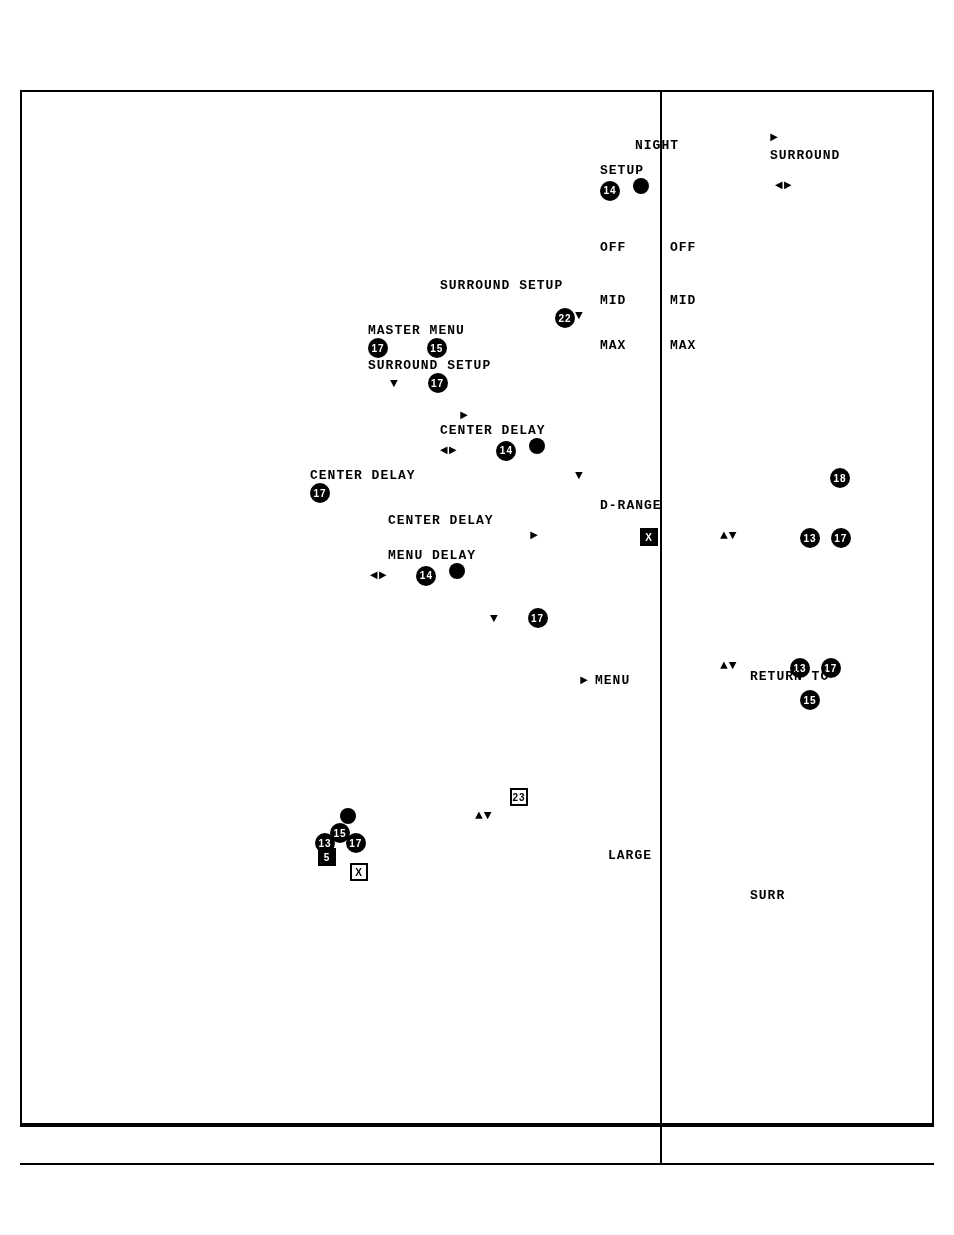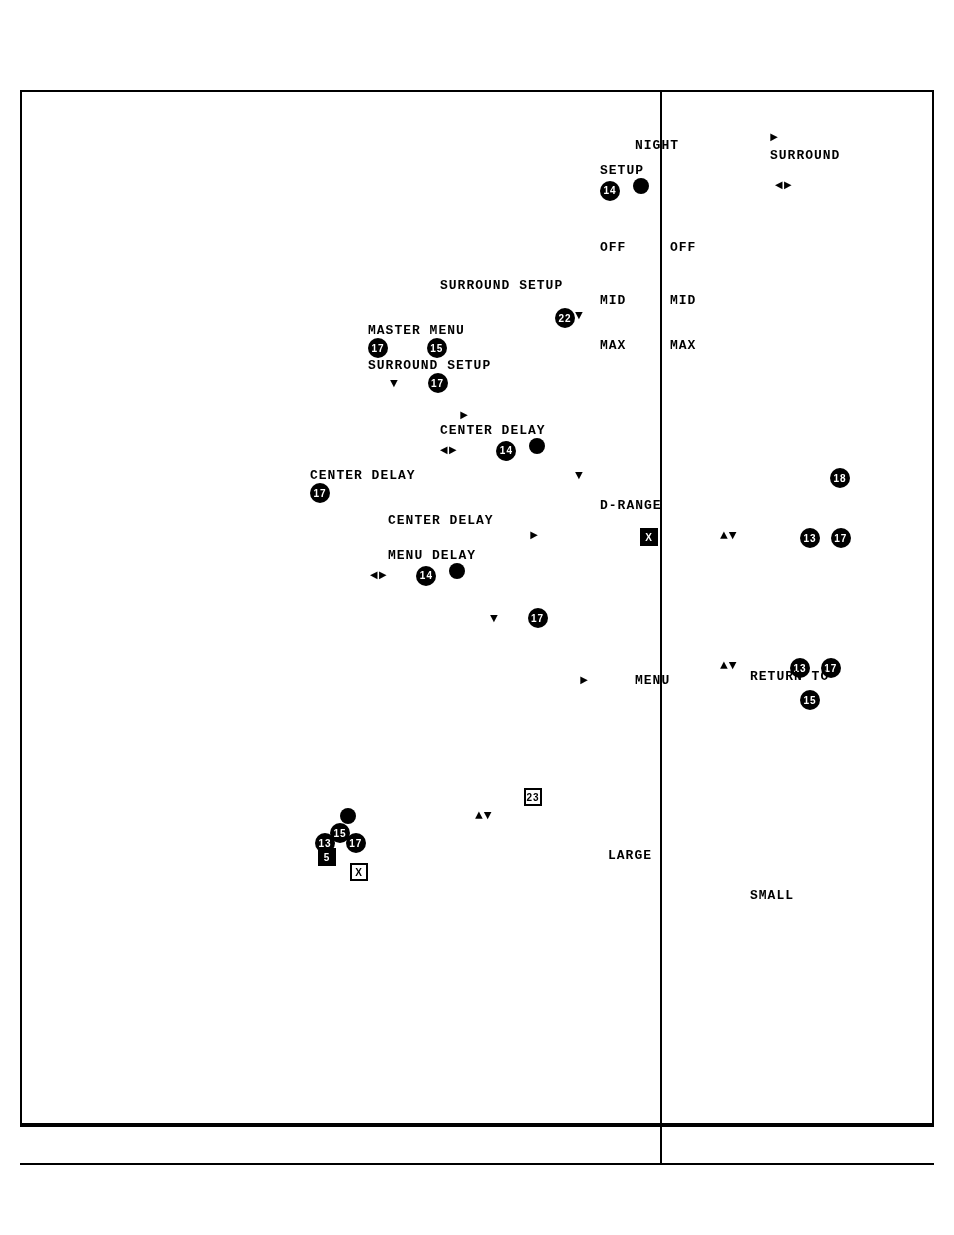--- a/index.html
+++ b/index.html
@@ -239,32 +239,32 @@
   <span>▲▼</span>
 </div>
 <div class="text-item" style="top:658px; left:790px;">
   <span class="circle-num">13</span>
   <span class="circle-num" style="margin-left:2px;">17</span>
 </div>
 
 <div class="text-item" style="top:673px; left:580px;">
   <span>►</span>
 </div>
-<div class="text-item" style="top:673px; left:595px;margin-left:40px;">
+<div class="text-item" style="top:673px; left:595px;">
   <span>MENU</span>
 </div>
 
 <div class="text-item" style="top:669px; left:750px;">
   <span>RETURN TO</span>
 </div>
 <div class="text-item" style="top:690px; left:800px;">
   <span class="circle-num">15</span>
 </div>
 
-<div class="text-item" style="top:788px; left:510px;margin-left:14px;">
+<div class="text-item" style="top:788px; left:510px;">
   <span class="square-num">23</span>
 </div>
 
 <div class="text-item" style="top:808px; left:340px;">
   <span class="bullet"></span>
 </div>
 <div class="text-item" style="top:823px; left:330px;">
   <span class="circle-num">15</span>
 </div>
 <div class="text-item" style="top:808px; left:475px;">
@@ -282,18 +282,18 @@
 
 <div class="text-item" style="top:848px; left:608px;">
   <span>LARGE</span>
 </div>
 
 <div class="text-item" style="top:863px; left:350px;">
   <span class="square-num">X</span>
 </div>
 
 <div class="text-item" style="top:888px; left:750px;">
-  <span>SMALL</span>
+  <span>SURR</span>
 </div>
 
 <div style="position:absolute; bottom:108px; left:20px; right:20px; height:2px; background:#000;"></div>
 <div style="position:absolute; bottom:70px; left:20px; right:20px; height:2px; background:#000;"></div>
 <div style="position:absolute; bottom:70px; left:660px; width:2px; height:38px; background:#000;"></div>
 
 </body></html>

